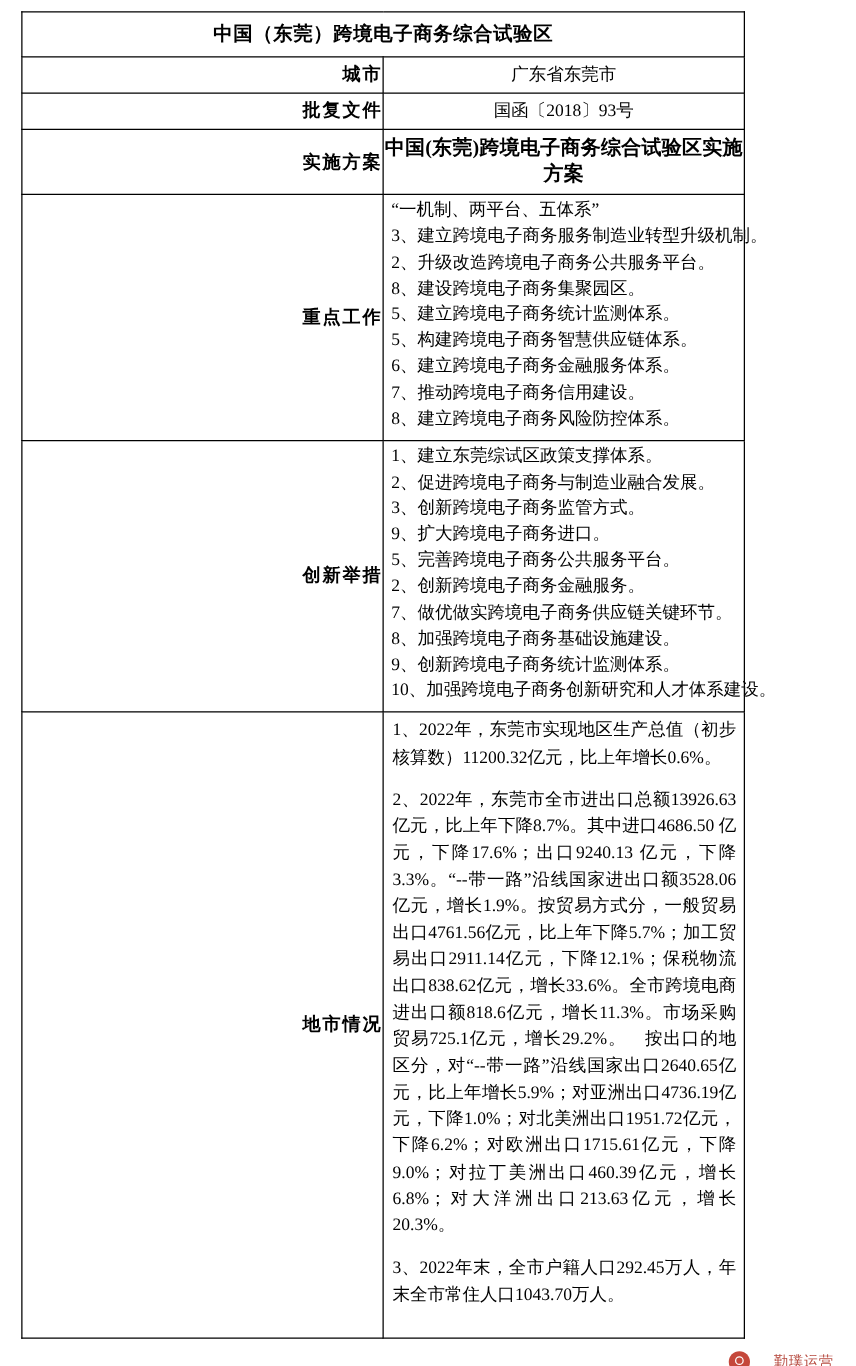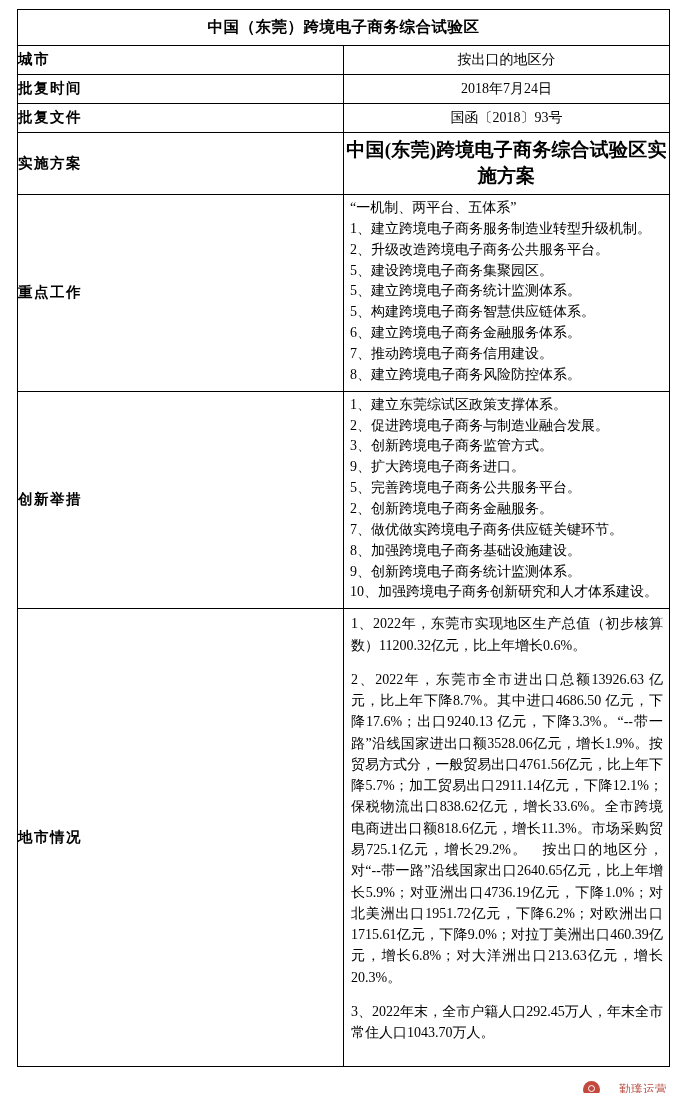--- a/index.html
+++ b/index.html
@@ -16,53 +16,53 @@
     overflow: hidden;
   }
   .page {
     position: relative;
     width: 685px;
     height: 1093px;
     box-sizing: border-box;
   }
   table.info {
     border-collapse: collapse;
-    width: 653px;
+    width: 579px;
     margin: 9px 0 0 17px;
     table-layout: fixed;
   }
   table.info td, table.info th {
     border: 1px solid #000000;
     vertical-align: middle;
     padding: 0;
   }
   .title-cell {
     text-align: center;
     font-weight: bold;
     font-size: 15.5px;
     letter-spacing: 0.5px;
     height: 28px;
     padding: 3px 0 4px 0 !important;
   }
   .label-cell {
     width: 148px;
-    text-align: left;
+    text-align: right;
     font-weight: bold;
     font-size: 14.5px;
     letter-spacing: 1.5px;
     padding: 4px 0 5px 0 !important;
   }
   .value-cell {
     text-align: center;
     font-size: 14px;
     padding: 4px 0 5px 0 !important;
   }
   .value-cell.bold {
     font-weight: bold;
-    font-size: 19px;
+    font-size: 16px;
     letter-spacing: 0.2px;
     margin-left: 45px;
   }
   .list-cell {
     text-align: left;
     font-size: 14px;
     line-height: 1.49;
     padding: 3px 6px 5px 6px !important;
     vertical-align: top;
     font-family: Liberation Serif, serif;
@@ -129,46 +129,42 @@
 <div class="page">
 
   <table class="info">
     <tbody>
       <tr>
         <td class="title-cell" colspan="2">中国（东莞）跨境电子商务综合试验区</td>
       </tr>
 
       <tr>
         <td class="label-cell">城市</td>
-        <td class="value-cell">按出口的地区分</td>
-      </tr>
-
-
-      <tr>
-        <td class="label-cell">批复时间</td>
-        <td class="value-cell">2018年7月24日</td>
-      </tr>
+        <td class="value-cell">广东省东莞市</td>
+      </tr>
+
+
 
       <tr>
         <td class="label-cell">批复文件</td>
         <td class="value-cell">国函〔2018〕93号</td>
       </tr>
 
       <tr>
         <td class="label-cell">实施方案</td>
         <td class="value-cell bold">中国(东莞)跨境电子商务综合试验区实施方案</td>
       </tr>
 
       <tr>
         <td class="label-cell tall">重点工作</td>
         <td class="list-cell">
           <div class="ln">“一机制、两平台、五体系”</div>
-          <div class="ln">1、建立跨境电子商务服务制造业转型升级机制。</div>
+          <div class="ln">3、建立跨境电子商务服务制造业转型升级机制。</div>
           <div class="ln">2、升级改造跨境电子商务公共服务平台。</div>
-          <div class="ln">5、建设跨境电子商务集聚园区。</div>
+          <div class="ln">8、建设跨境电子商务集聚园区。</div>
           <div class="ln">5、建立跨境电子商务统计监测体系。</div>
           <div class="ln">5、构建跨境电子商务智慧供应链体系。</div>
           <div class="ln">6、建立跨境电子商务金融服务体系。</div>
           <div class="ln">7、推动跨境电子商务信用建设。</div>
           <div class="ln">8、建立跨境电子商务风险防控体系。</div>
         </td>
       </tr>
 
       <tr>
         <td class="label-cell tall">创新举措</td>

